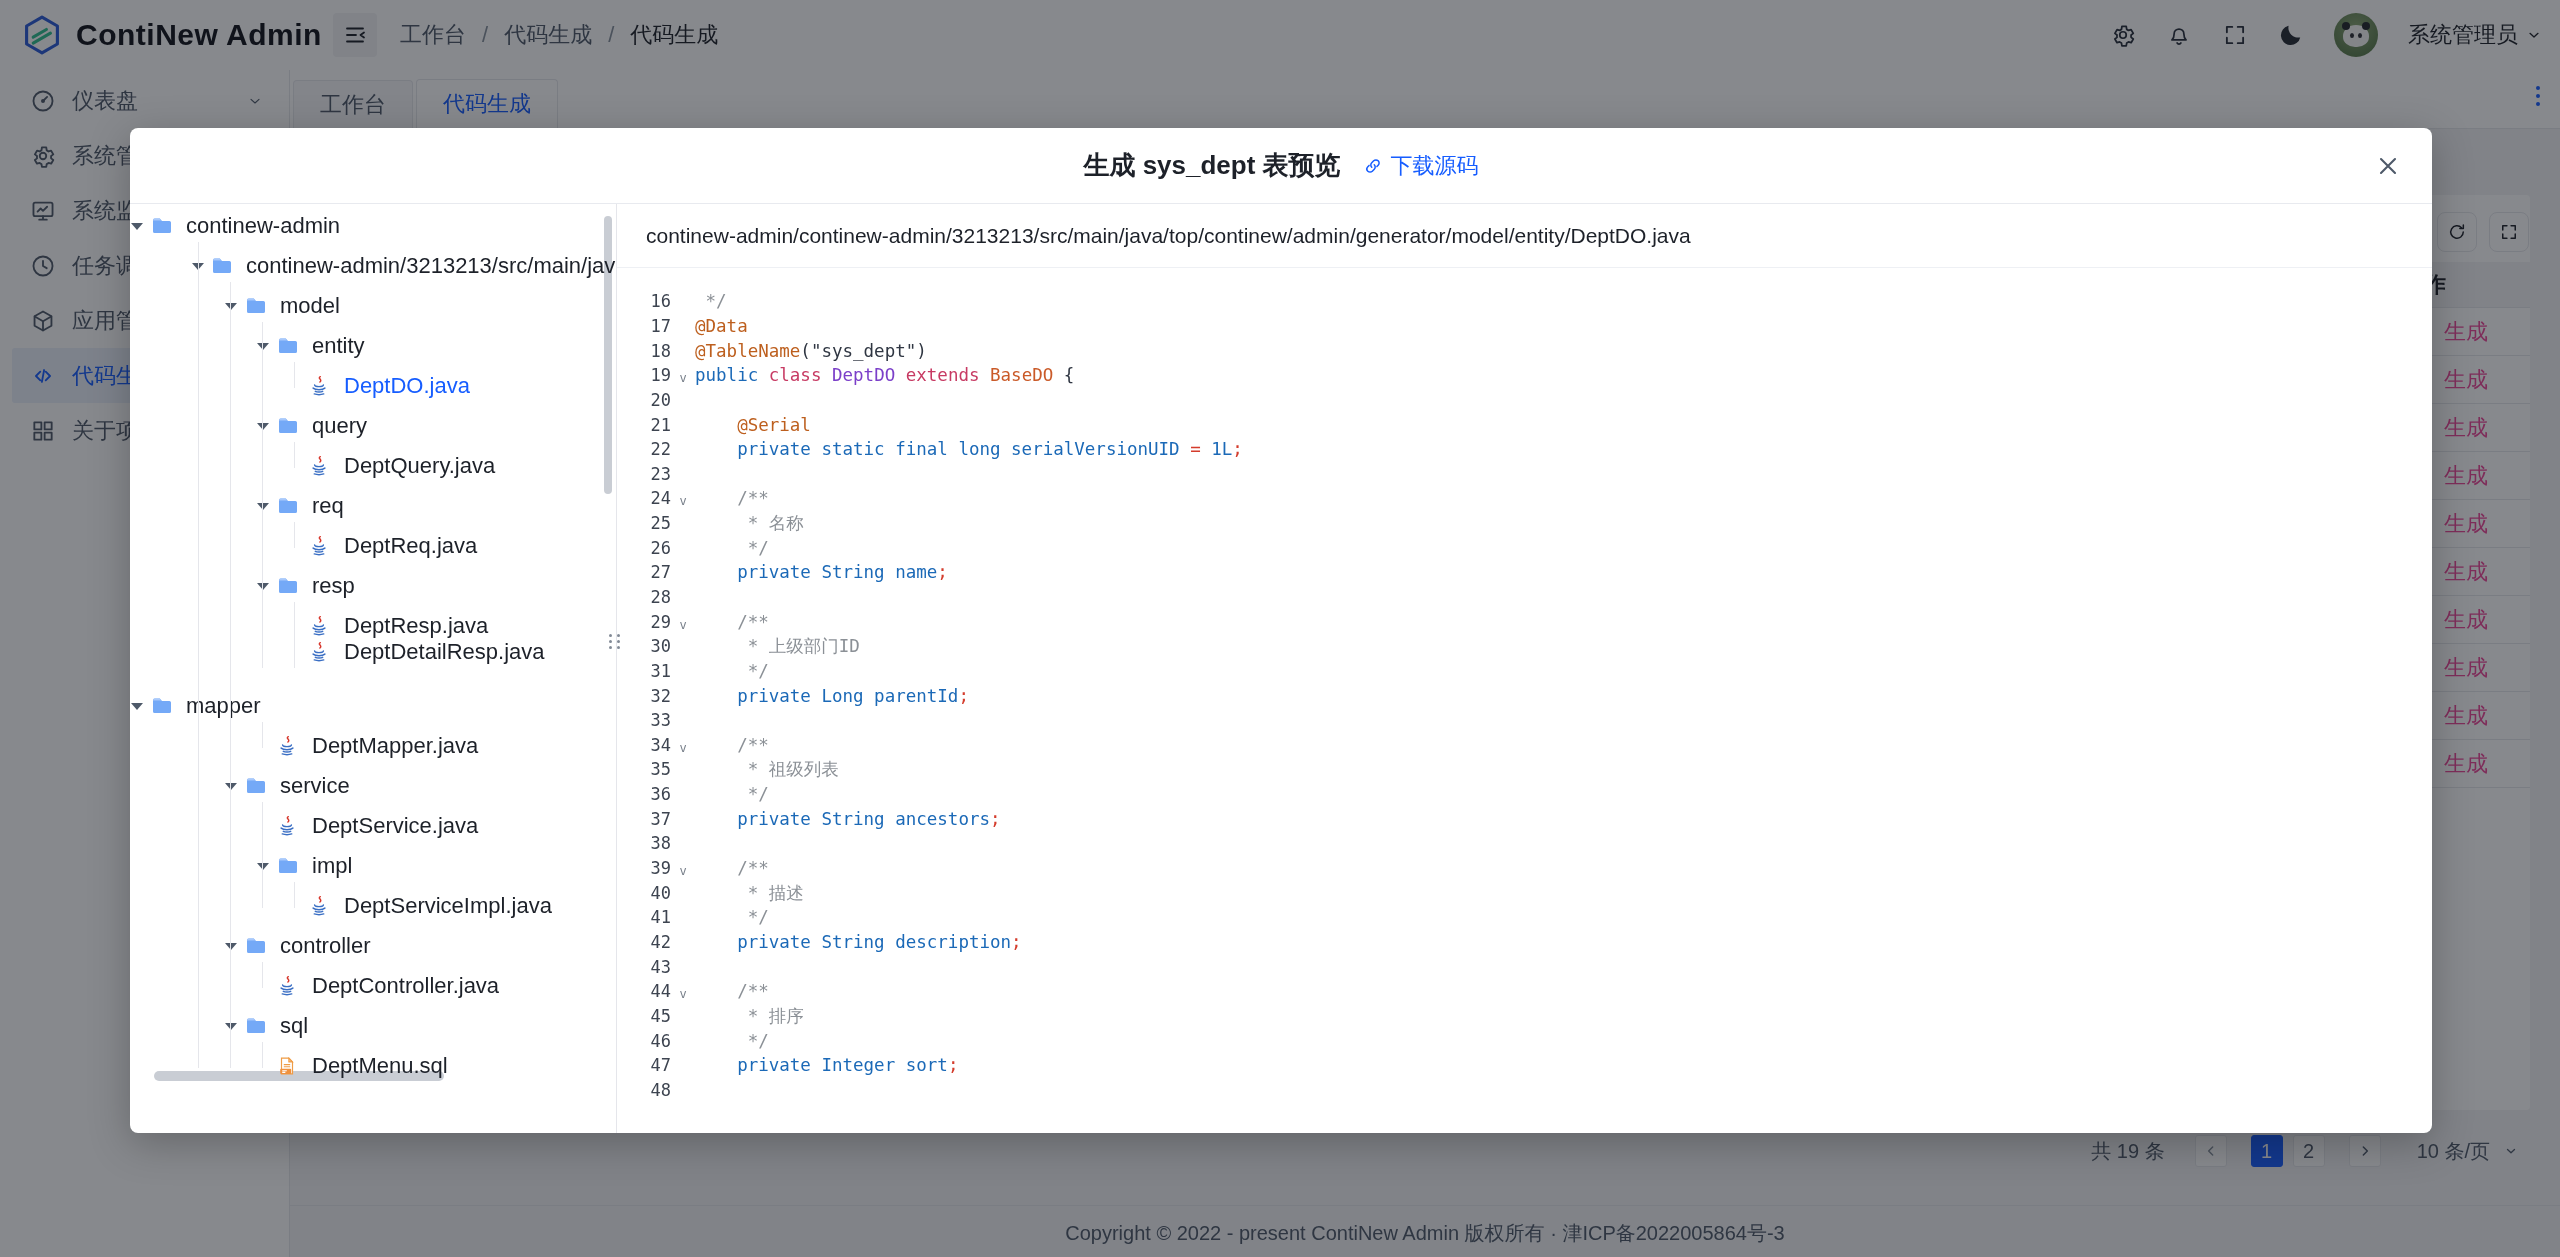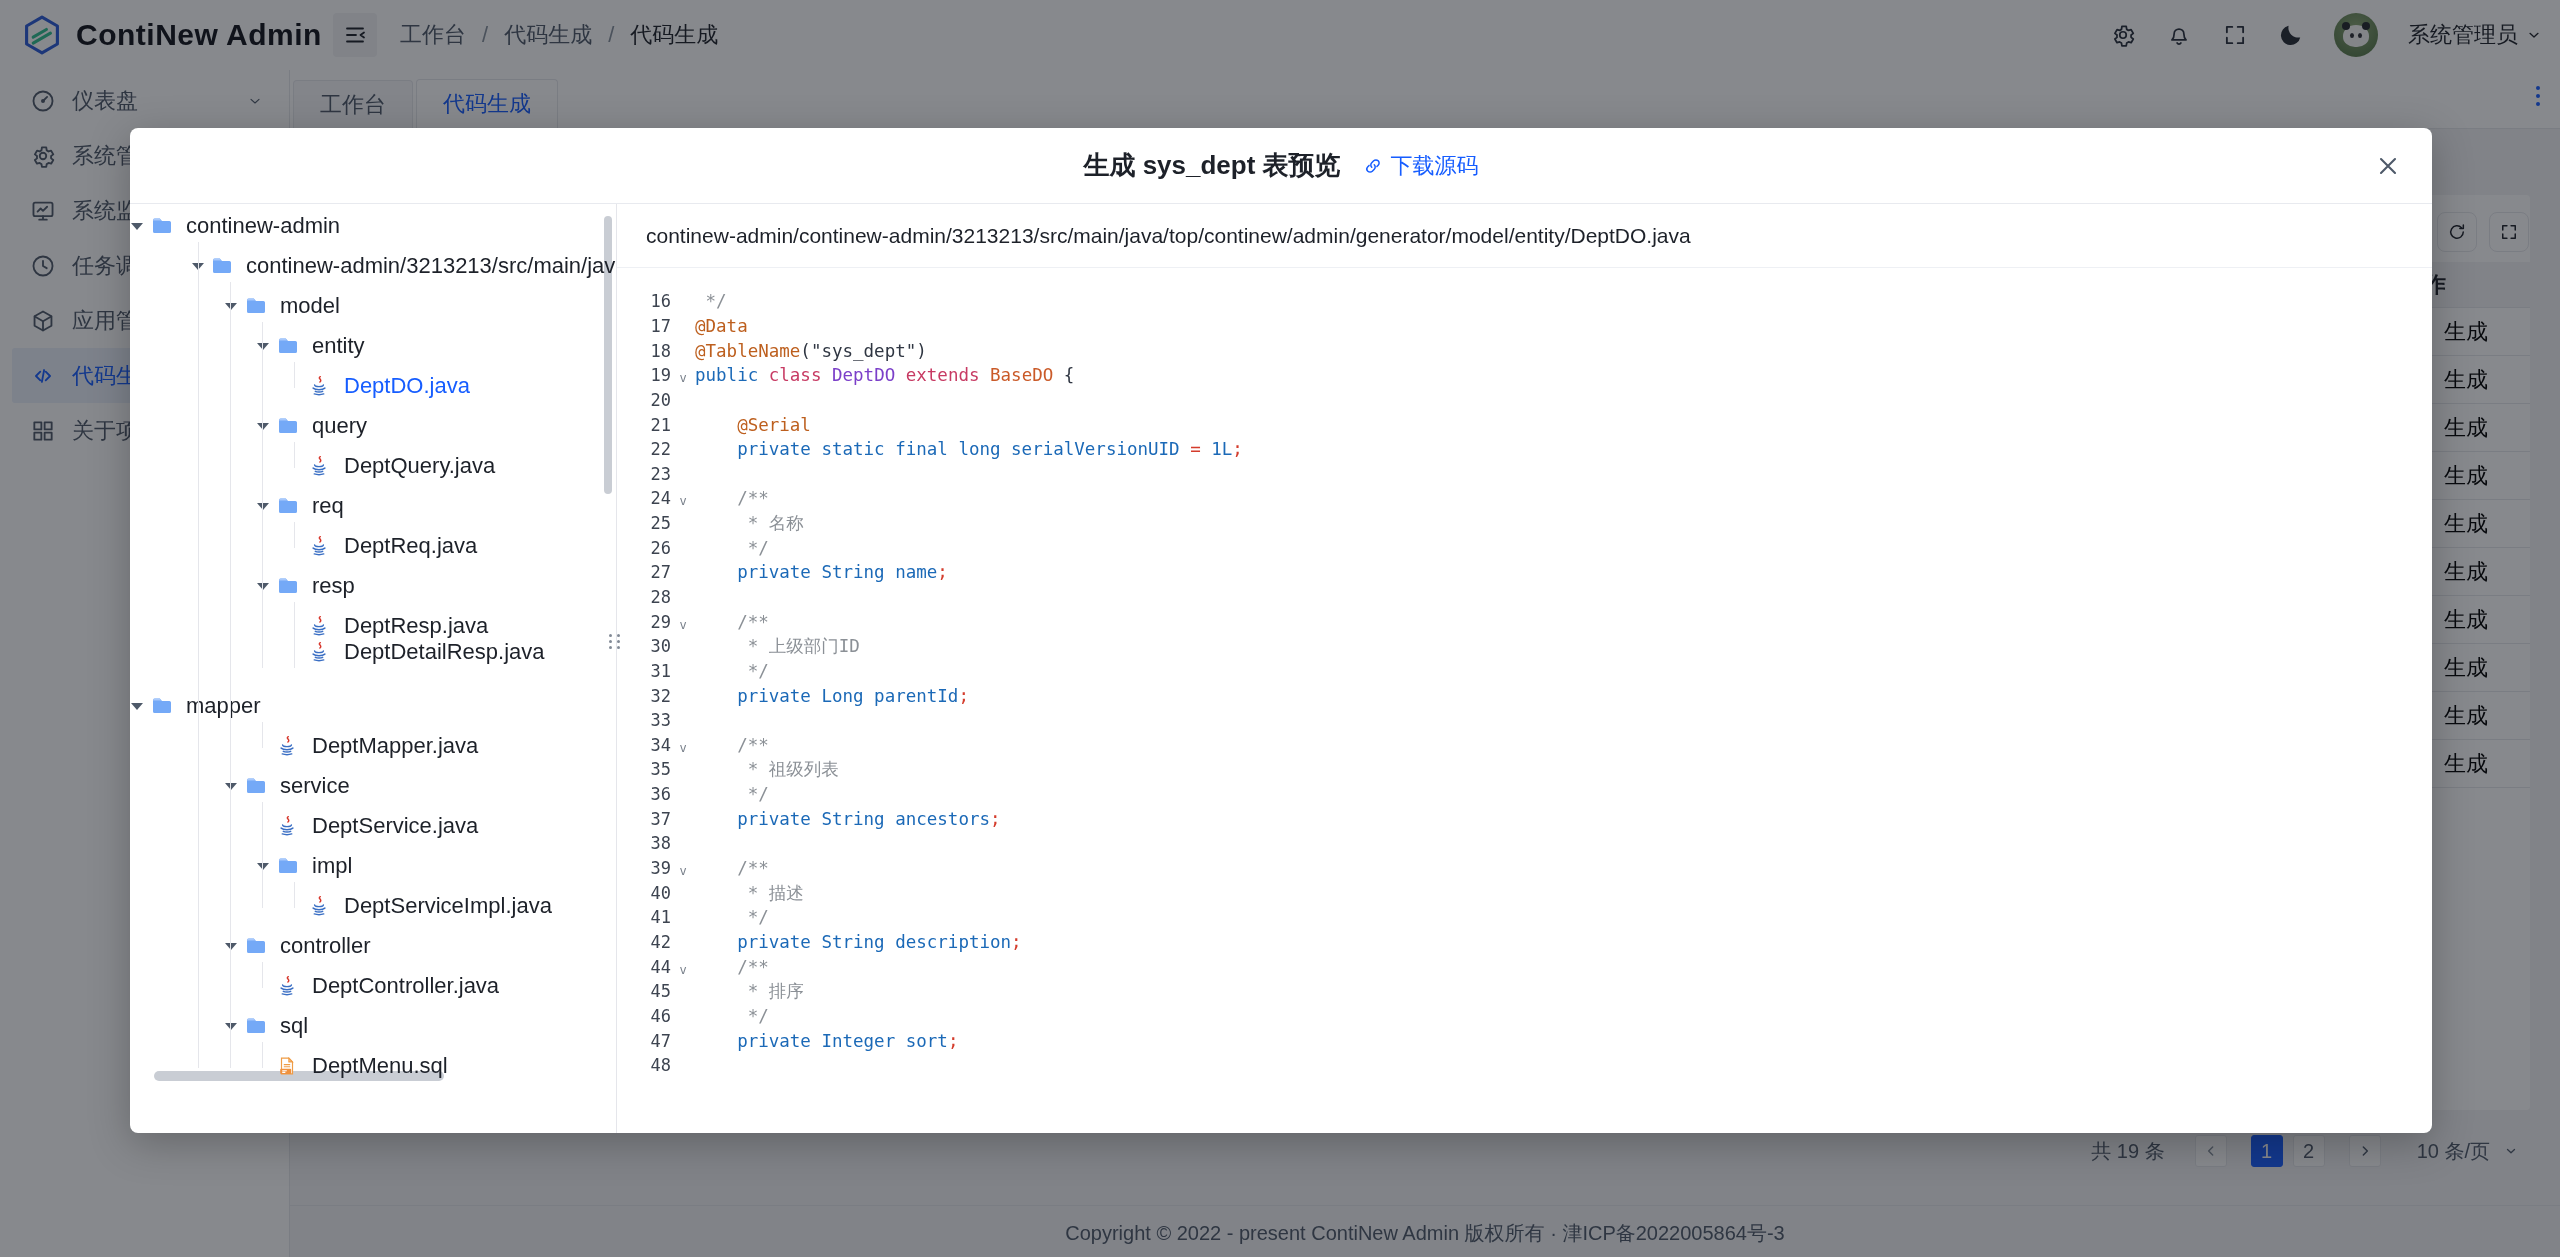--- a/index.html
+++ b/index.html
@@ -41,21 +41,21 @@
   .tab-more i{width:4px;height:4px;border-radius:50%;background:#165dff;}
   
   .card{left:320px;top:195px;width:2210px;height:915px;background:#fff;border-radius:4px;}
   .toolbtn{top:212px;width:38px;height:38px;border:1px solid #e5e6eb;border-radius:8px;background:#fff;
     display:flex;align-items:center;justify-content:center;color:#1d2129;cursor:pointer;}
   .thead{left:320px;top:262px;width:2210px;height:46px;background:#f2f3f5;border-bottom:1px solid #e5e6eb;
     display:flex;align-items:center;justify-content:flex-end;padding-right:84px;box-sizing:border-box;
     font-size:22px;font-weight:600;color:#1d2129;}
   .trow{left:320px;width:2210px;height:48px;border-bottom:1px solid #e5e6eb;display:flex;align-items:center;
     justify-content:flex-end;padding-right:42px;box-sizing:border-box;background:#fff;}
-  .gen-link{color:#000000;font-size:22px;cursor:pointer;}
+  .gen-link{color:#ec4899;font-size:22px;cursor:pointer;}
   .pager{right:30px;top:1135px;display:flex;align-items:center;gap:24px;font-size:20px;color:#4e5969;}
   .pgbox{min-width:32px;height:32px;border:1px solid #e5e6eb;background:#fff;border-radius:3px;
     display:flex;align-items:center;justify-content:center;cursor:pointer;box-sizing:border-box;}
   .pgbox.on{background:#165dff;border-color:#165dff;color:#fff;}
   .pgsel{height:32px;background:#f2f3f5;border-radius:3px;display:flex;align-items:center;gap:14px;
     padding:0 12px;cursor:pointer;}
   .footer-line{left:290px;top:1205px;width:2270px;border-top:1px solid #e5e6eb;}
   .footer-txt{left:290px;top:1220px;width:2270px;text-align:center;font-size:20px;color:#4e5969;}
   
   .mask{left:0;top:0;width:2560px;height:1257px;background:rgba(16,20,27,.5);z-index:50;}
@@ -788,20 +788,24 @@
               <span class="fold"></span>
               <span class="tok" style="color: rgb(139, 144, 150);">     */</span>
             </div>
             <div class="cl">
               <span class="gut">42</span>
               <span class="fold"></span>
               <span class="tok" style="color: rgb(27, 105, 183);">    private String description</span>
               <span class="tok" style="color: rgb(212, 60, 44);">;</span>
             </div>
             <div class="cl">
+              <span class="gut">43</span>
+              <span class="fold"></span>
+            </div>
+            <div class="cl">
               <span class="gut">44</span>
               <span class="fold">v</span>
               <span class="tok" style="color: rgb(139, 144, 150);">    /**</span>
             </div>
             <div class="cl">
               <span class="gut">45</span>
               <span class="fold"></span>
               <span class="tok" style="color: rgb(139, 144, 150);">     * 排序</span>
             </div>
             <div class="cl">

